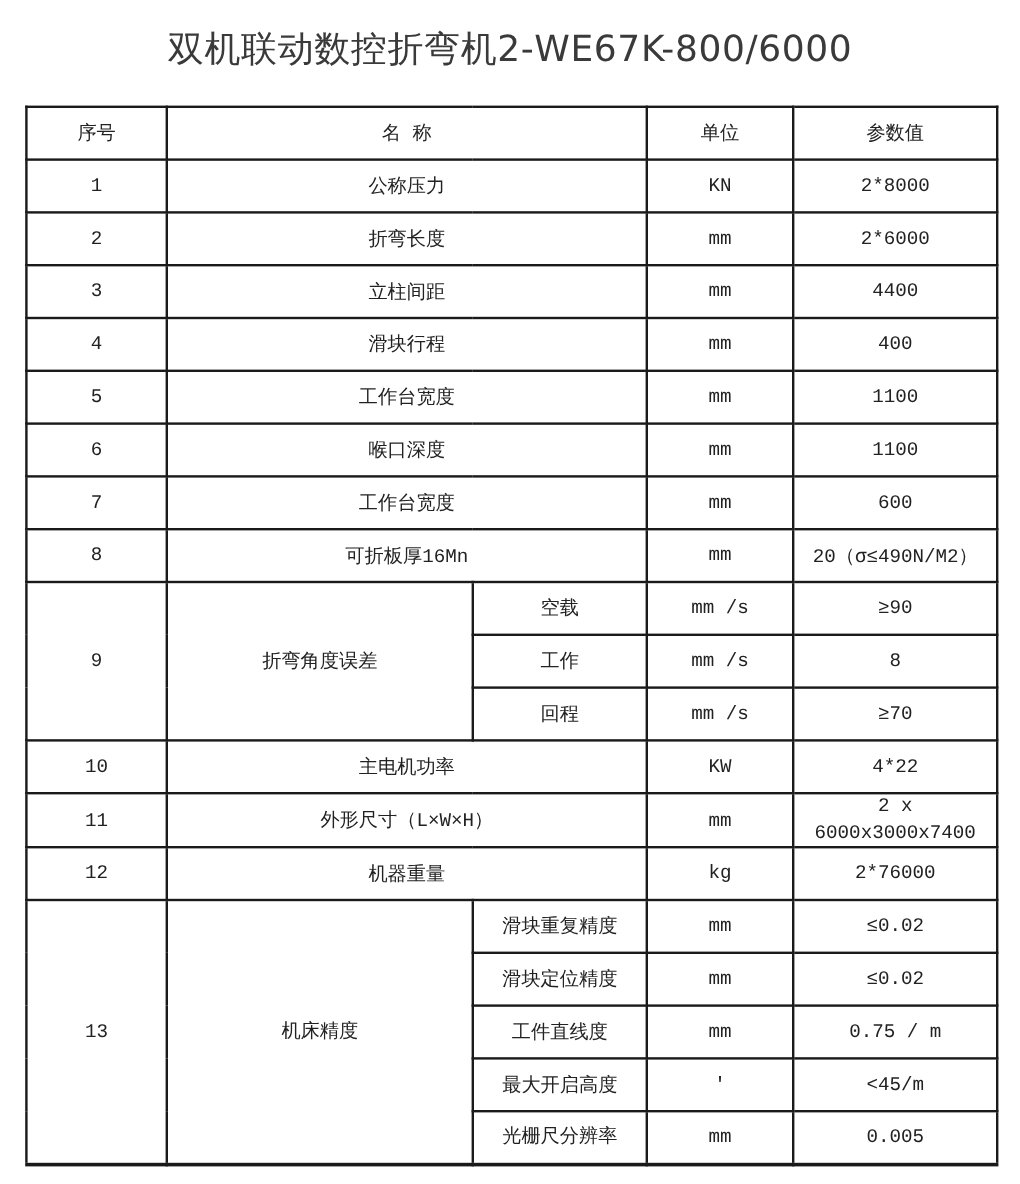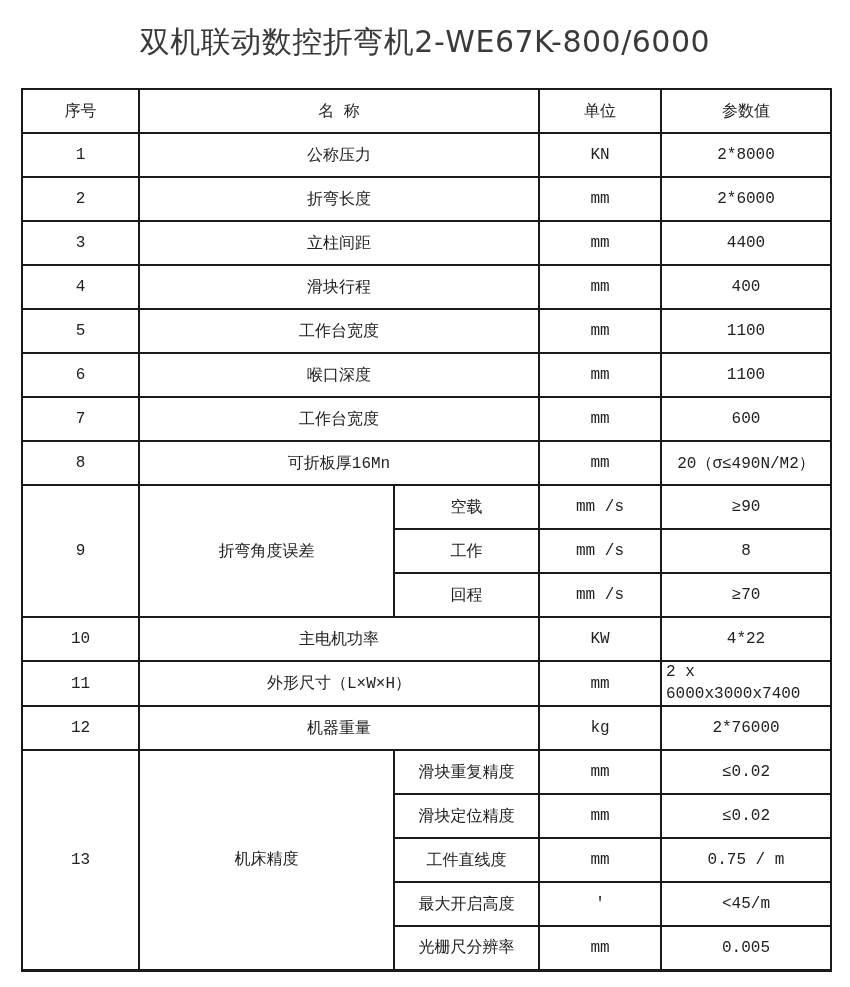--- a/index.html
+++ b/index.html
@@ -49,21 +49,21 @@
     color: #222222;
     font-family: "Liberation Mono", "DejaVu Sans", sans-serif;
     font-size: 16px;
     font-weight: 400;
     padding: 0 4px;
     overflow: hidden;
     white-space: nowrap;
   }
   .spec-table th { font-weight: 400; }
   .two-line { line-height: 1.35; font-size: 14px; white-space: nowrap; }
-  .two-line div { text-align: left; }
+  .two-line div { text-align: center; }
 </style>
 </head>
 <body>
 
 <div class="page">
   <h1 class="title">双机联动数控折弯机2-WE67K-800/6000</h1>
 
   <table class="spec-table">
     <colgroup>
       <col class="c1">

